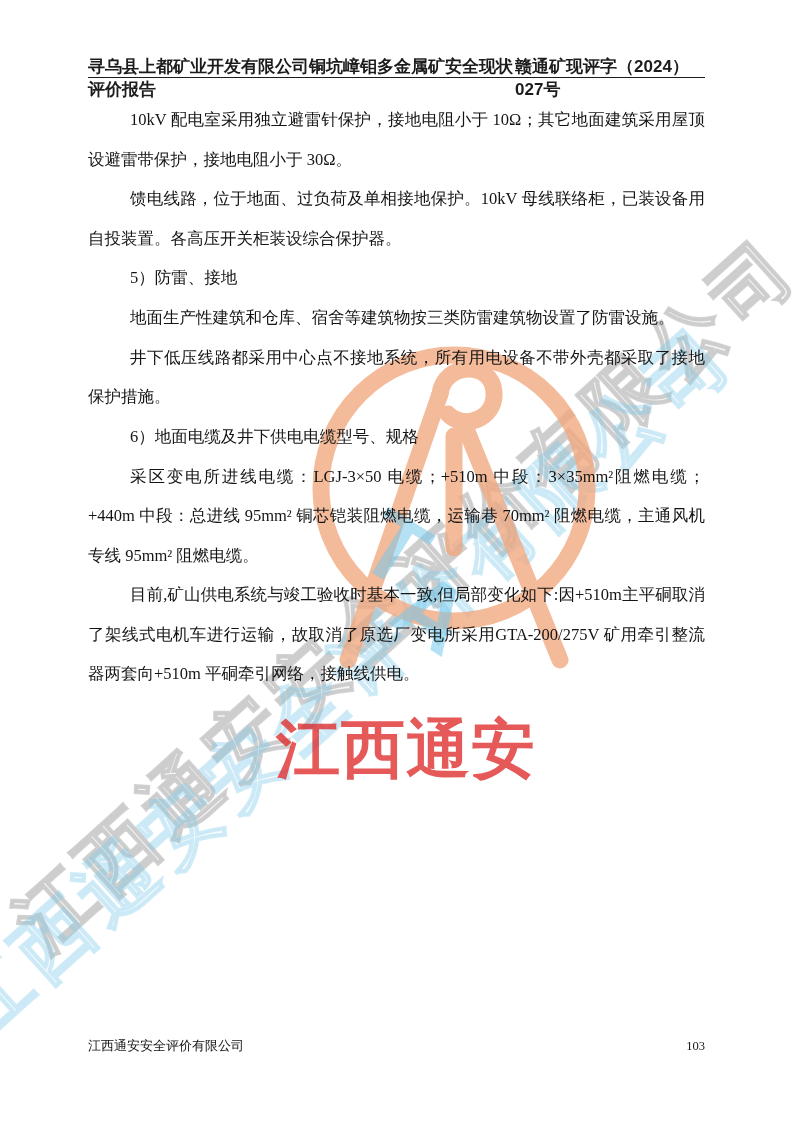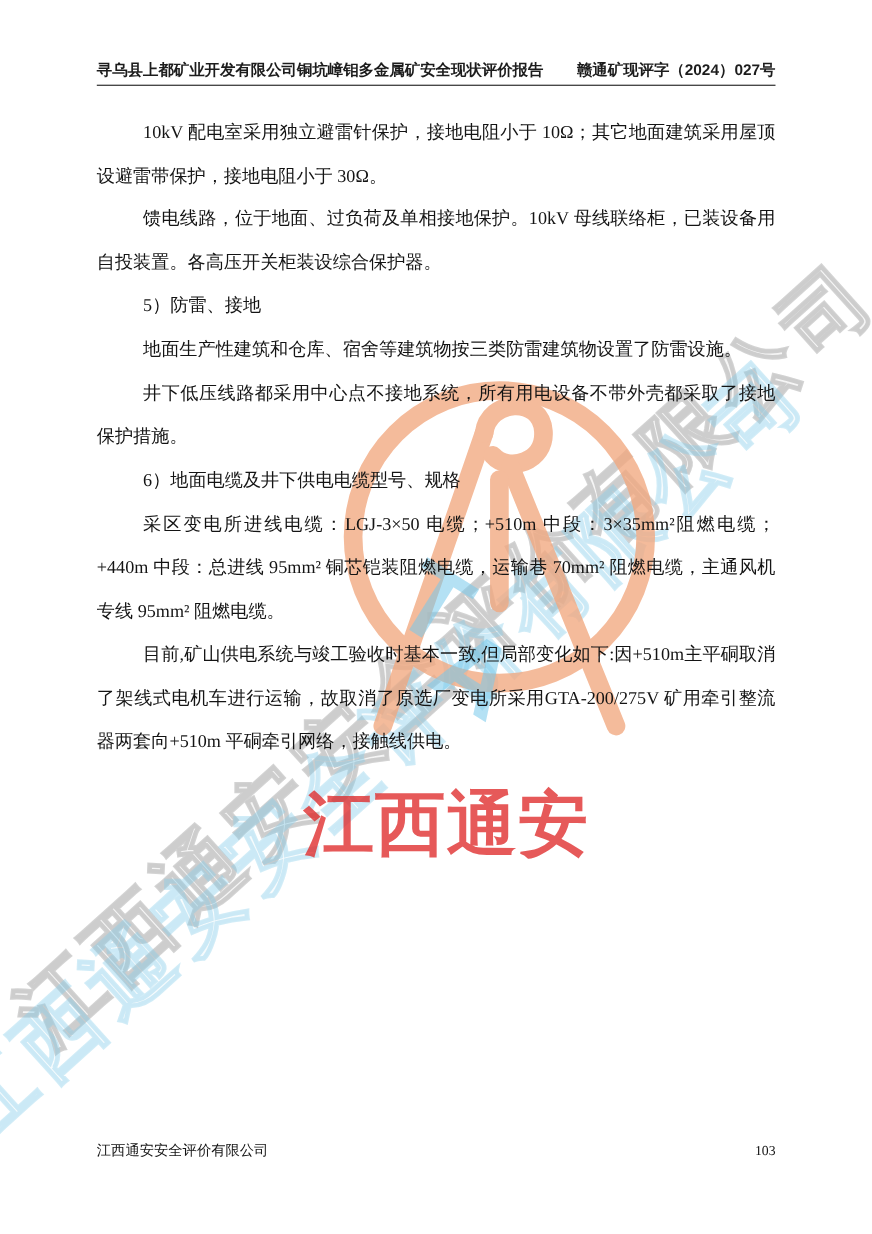--- a/index.html
+++ b/index.html
@@ -6,21 +6,21 @@
   .page{
     position:relative;width:793px;height:1122px;background:#ffffff;
     margin:0 auto;overflow:hidden;
     font-family:"Liberation Serif","DejaVu Serif",serif;color:#141414;
   }
   
   .hdr{
     position:absolute;left:88px;top:55px;width:617px;z-index:3;
     display:flex;justify-content:space-between;align-items:flex-start;
     font-family:"Liberation Sans","DejaVu Sans",sans-serif;
-    font-size:14px;font-weight:bold;color:#1c1c1c;
+    font-size:17px;font-weight:bold;color:#1c1c1c;
   }
   .hdr-rule{
     position:absolute;left:88px;top:77px;width:617px;height:0;
     border-top:1.6px solid #1c1c1c;z-index:3;
   }
   
   .doc{
     position:absolute;left:88px;top:100px;width:617px;z-index:2;
     font-size:16.5px;line-height:39.5px;text-align:justify;
   }

